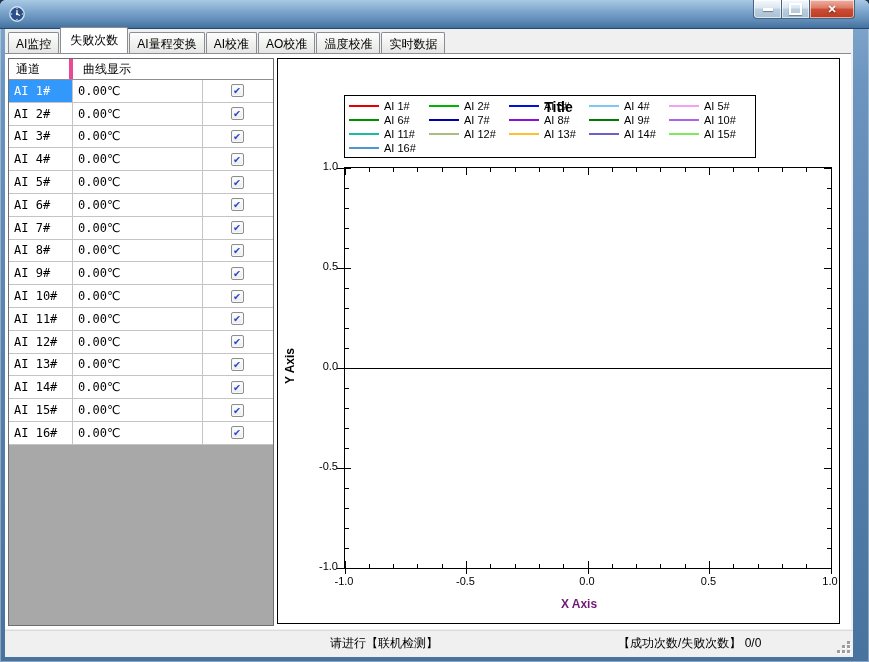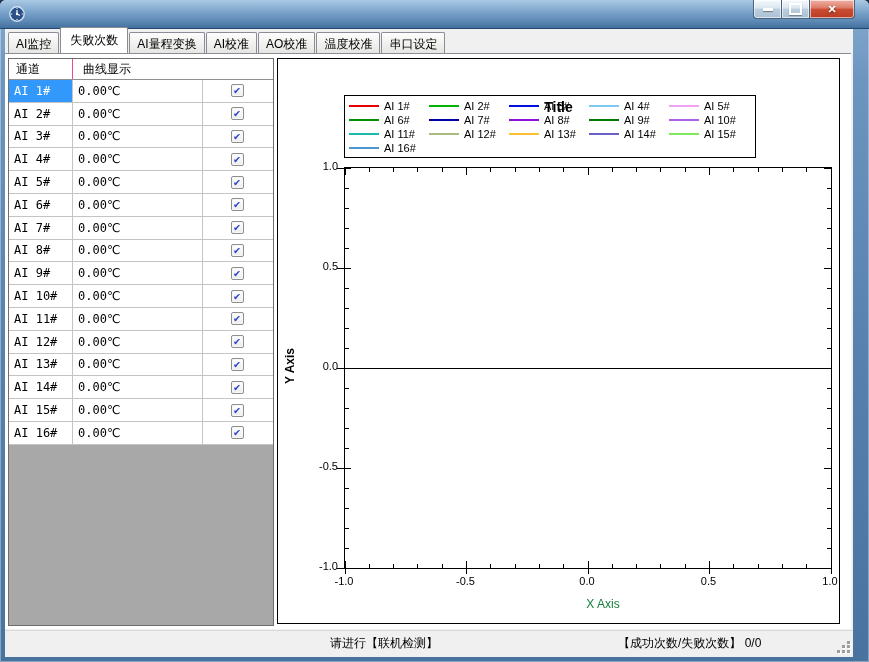--- a/index.html
+++ b/index.html
@@ -31,21 +31,21 @@
   .tabstrip{position:absolute;left:0px;top:1px;height:23px;display:flex;align-items:flex-end;padding-left:3px;}
   .tab{position:relative;top:7px;font-size:12px;padding:3px 7px 7px 7px;margin-right:1px;color:#000;
     background:linear-gradient(180deg,#fdfdfd,#ececea 55%,#dddbd8);
     border:1px solid #8a8d94;border-bottom:none;border-radius:2px 2px 0 0;cursor:default;}
   .tab.active{top:0px;background:#fff;z-index:3;padding:4px 9px 4px 9px;font-weight:normal;}
   .tabpage{position:absolute;left:0px;top:24px;width:846px;height:575px;background:#fff;border-top:1px solid #8a8d94;z-index:1;}
   
   .grid{position:absolute;left:3px;top:4px;width:264px;height:566px;background:#a8a8a8;border:1px solid #6e6e6e;overflow:hidden;
     font-family:"DejaVu Sans Mono","DejaVu Sans",monospace;font-size:12px;}
   .grid-header{display:flex;height:20px;background:#fff;border-bottom:1px solid #8f8f8f;}
-  .gh-cell{border-right:1px solid #ec4899;line-height:20px;box-sizing:border-box;color:#000;}
+  .gh-cell{border-right:4px solid #ec4899;line-height:20px;box-sizing:border-box;color:#000;}
   .gh-ch{width:64px;padding-left:7px;}
   .gh-val{width:130px;padding-left:7px;}
   .gh-curve{width:68px;text-align:center;border-right:none;}
   .grid-row{display:flex;height:22.8px;background:#fff;border-bottom:1px solid #c4c4c4;box-sizing:border-box;}
   .cell{border-right:1px solid #c4c4c4;box-sizing:border-box;display:flex;align-items:center;}
   .cell-ch{width:64px;padding-left:5px;}
   .cell-ch.selected{background:#3398fc;color:#fff;}
   .cell-val{width:130px;padding-left:5px;}
   .cell-curve{width:68px;justify-content:center;border-right:none;}
   .checkbox{width:13px;height:13px;box-sizing:border-box;border:1px solid #8e8e8e;border-radius:2px;
@@ -60,21 +60,21 @@
   .legend-item{display:flex;align-items:center;height:13px;}
   .legend-line{width:30px;height:0;border-top:2px solid #000;margin-right:5px;flex:none;}
   .legend-label{font-size:11px;color:#000;white-space:nowrap;}
   .plot{position:absolute;left:66px;top:108px;width:486px;height:400px;border:1px solid #000;box-sizing:content-box;}
   .zero-line{position:absolute;left:0;right:0;top:50%;height:1px;background:#000;}
   .tick{position:absolute;background:#000;}
   .ylab{position:absolute;left:26px;width:34px;text-align:right;font-size:11px;color:#000;}
   .xlab{position:absolute;width:44px;text-align:center;font-size:11px;color:#000;top:516px;}
   .y-axis-title{position:absolute;left:-43px;top:300px;width:110px;text-align:center;font-size:12px;font-weight:bold;
     transform:rotate(-90deg);color:#000;}
-  .x-axis-title{position:absolute;left:82px;top:538px;width:486px;text-align:center;font-size:12px;font-weight:normal;color:#15803d;}
+  .x-axis-title{position:absolute;left:58px;top:538px;width:486px;text-align:center;font-size:12px;font-weight:bold;color:#701a75;}
   
   .statusbar{position:absolute;left:0;top:601px;width:848px;height:26px;background:#f0f0f0;border-top:1px solid #dadada;}
   .status-msg{position:absolute;left:325px;top:0;line-height:25px;font-size:12px;color:#000;}
   .status-counter{position:absolute;left:613px;top:0;line-height:25px;font-size:12px;color:#000;}
   .grip{position:absolute;right:3px;bottom:4px;width:12px;height:12px;}
   .grip i{position:absolute;width:3px;height:3px;background:#9d9d9d;box-shadow:1px 1px 0 #fff;}
 </style>
 </head>
 <body>
 
@@ -106,21 +106,21 @@
 
   <div class="client">
 
     <div class="tabstrip" id="tabstrip">
         <div class="tab">AI监控</div>
         <div class="tab active">失败次数</div>
         <div class="tab">AI量程变换</div>
         <div class="tab">AI校准</div>
         <div class="tab">AO校准</div>
         <div class="tab">温度校准</div>
-        <div class="tab">串口设定</div>
+        <div class="tab">实时数据</div>
       </div>
 
     <div class="tabpage">
 
       <div class="grid">
         <div class="grid-header">
           <div class="gh-cell gh-ch">通道</div>
           <div class="gh-cell gh-curve">曲线显示</div>
         </div>
         <div id="grid-body">

